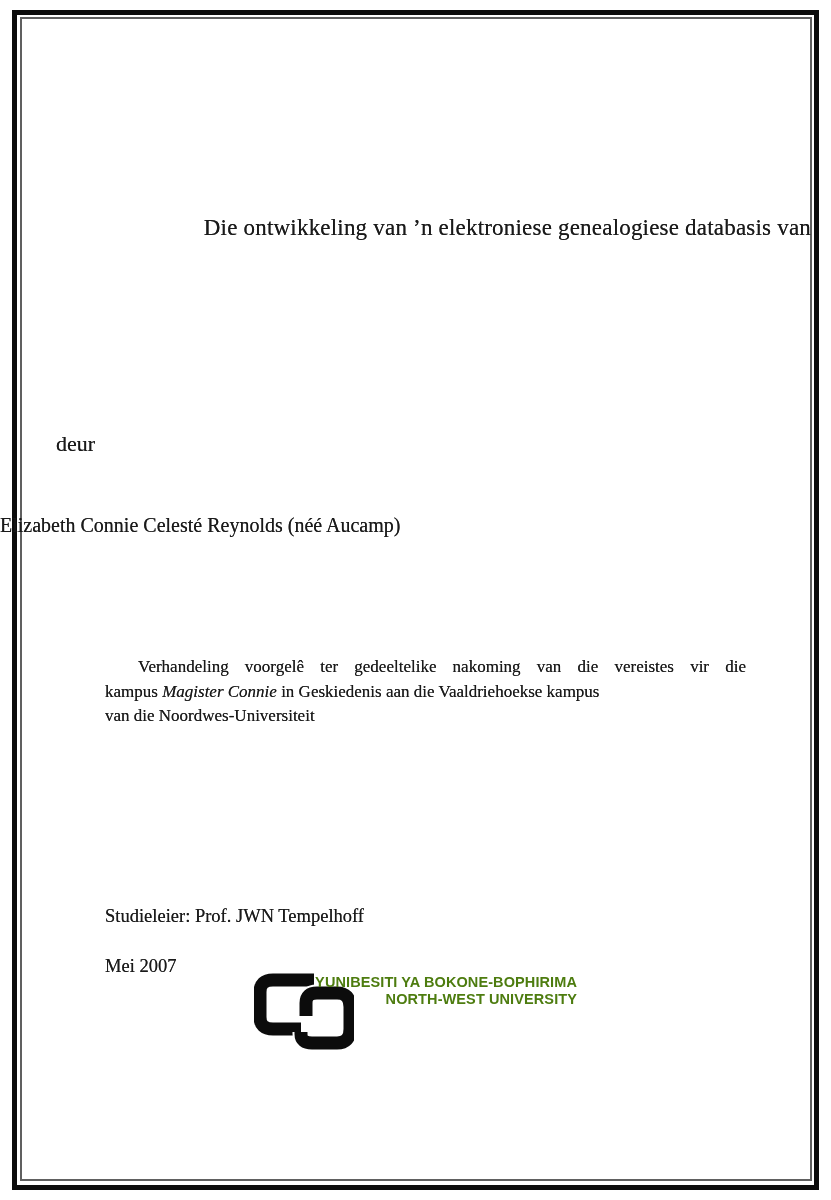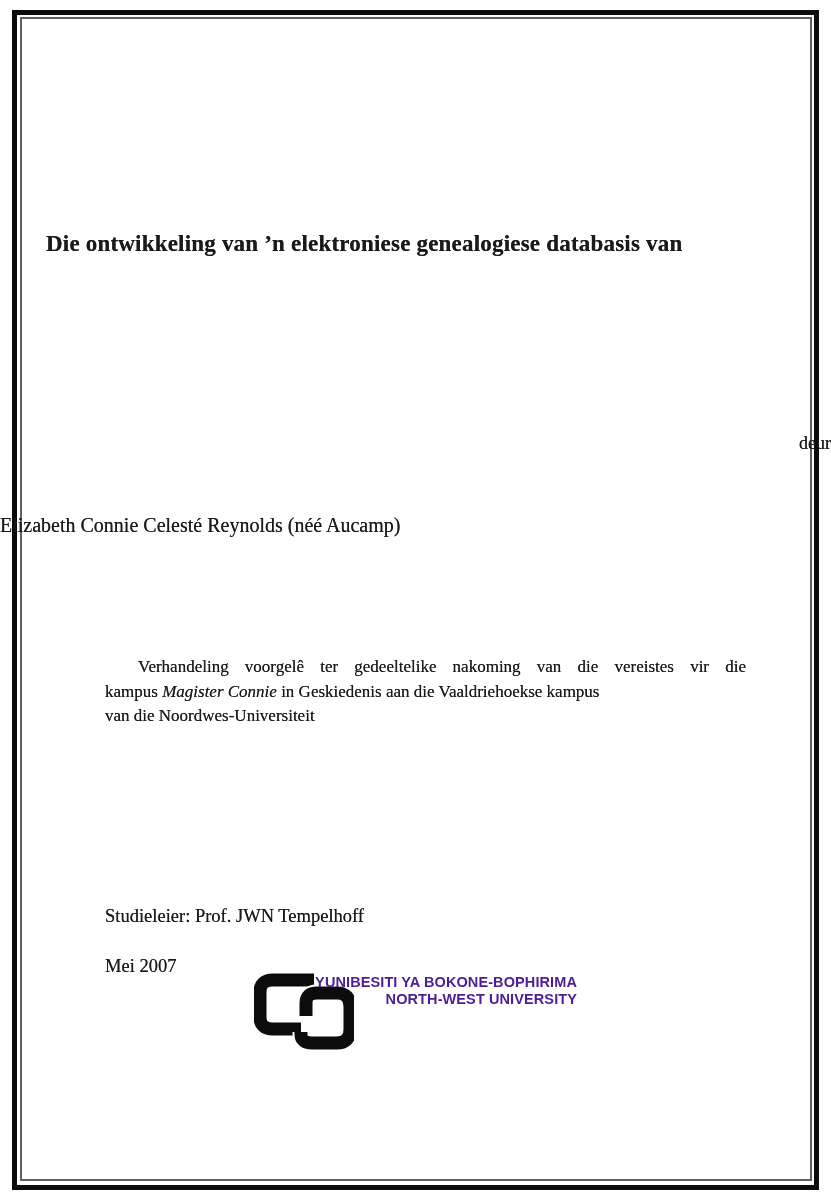--- a/index.html
+++ b/index.html
@@ -18,28 +18,28 @@
     position: absolute; left: 12px; top: 10px; right: 12px; bottom: 10px;
     border: 5px solid #0c0c0c;
   }
   .frame-inner {
     position: absolute; left: 20px; top: 17px; right: 19px; bottom: 19px;
     border: 2px solid #606060;
   }
 
   .title {
     position: absolute; left: 30px; right: 20px; top: 206px;
-    margin: 16px; font-size: 23px; font-weight: bold;
-    text-align: left; letter-spacing: 0.2px;
+    margin: 0; font-size: 23px; font-weight: normal;
+    text-align: right; letter-spacing: 0.2px;
   }
   .title .tl { display: block; line-height: 43px; white-space: nowrap; }
 
   .byline {
     position: absolute; left: 12px; right: 0; top: 431px;
-    text-align: right; font-size: 18px; line-height: 25px; padding-left: 44px;
+    text-align: left; font-size: 22px; line-height: 25px; padding-left: 44px;
   }
 
   .author {
     position: absolute; left: 0; right: 6px; top: 511px;
     text-align: left; font-size: 20px; line-height: 28px; white-space: nowrap;
   }
 
   .submission {
     position: absolute; left: 105px; width: 641px; top: 655px;
     font-size: 17px;
@@ -56,21 +56,21 @@
 
   .logo-mark {
     position: absolute; left: 254px; top: 971px;
     width: 100px; height: 80px;
   }
   .logo-text {
     position: absolute; right: 254px; top: 974px;
     text-align: right;
     font-family: "Liberation Sans", sans-serif;
     font-size: 14.5px; font-weight: bold; line-height: 17.4px;
-    letter-spacing: 0.1px; color: #4c1d95; white-space: nowrap;
+    letter-spacing: 0.1px; color: #4d7c0f; white-space: nowrap;
   }
   .logo-text .lt-line { display: block; }
 </style>
 </head>
 <body>
 
 <div class="frame-outer"></div>
 <div class="frame-inner"></div>
 
 <h1 class="title ink">

